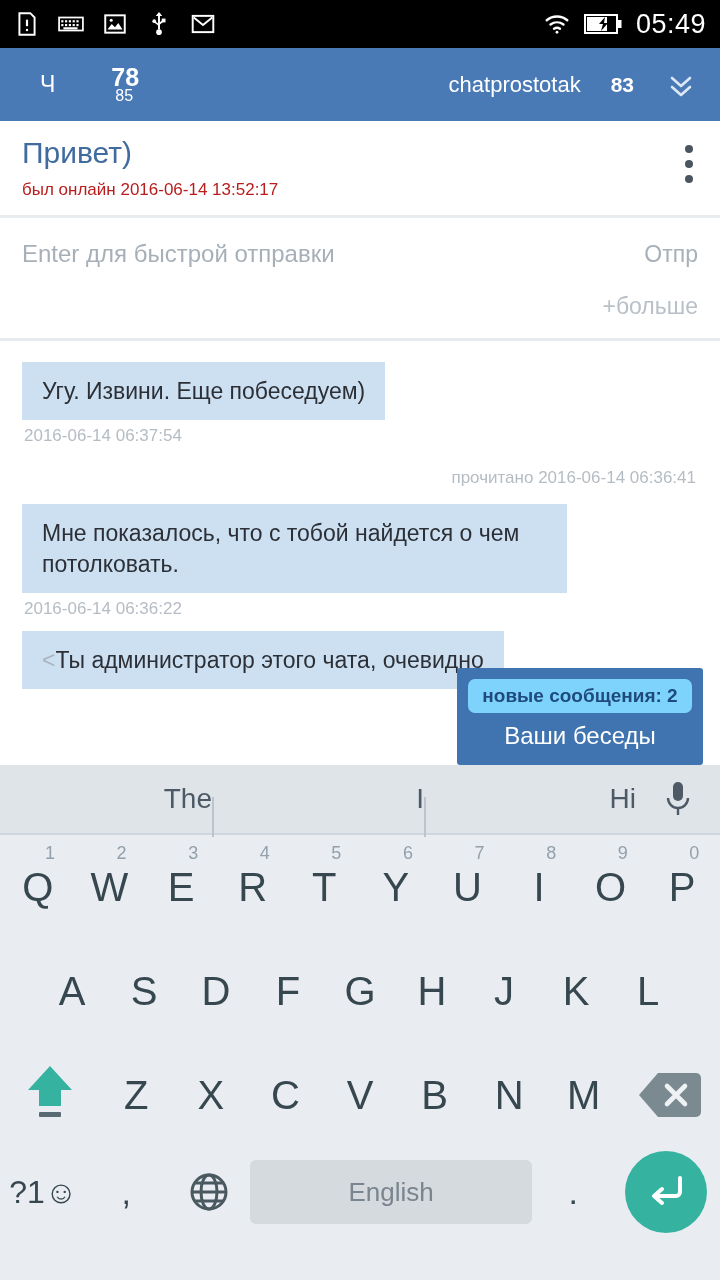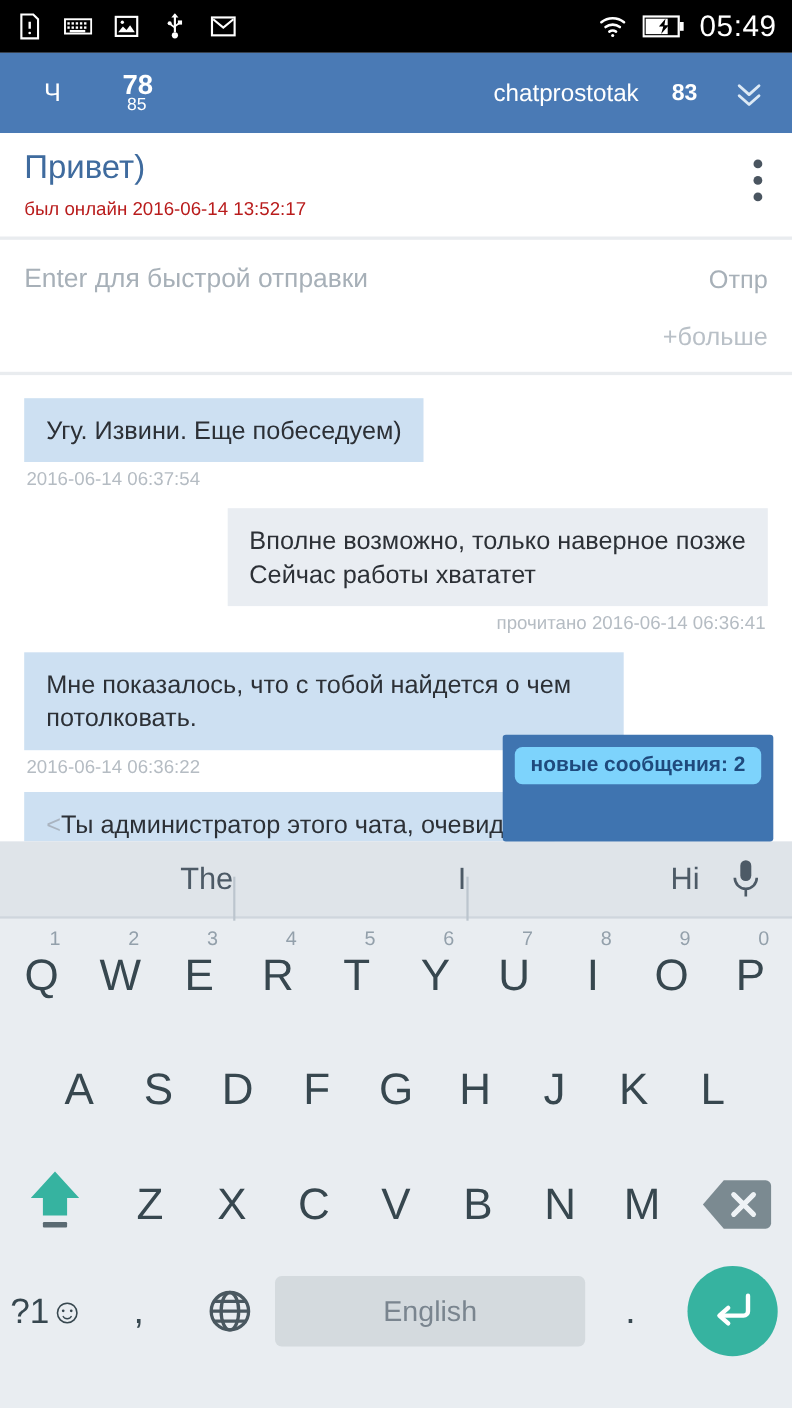--- a/index.html
+++ b/index.html
@@ -314,37 +314,37 @@
   </div>
 
   <div class="messages">
 
     <div class="msg in" style="margin-top:18px">
       <span class="bubble">Угу. Извини. Еще побеседуем)</span>
       <div class="meta">2016-06-14 06:37:54</div>
     </div>
 
     <div class="msg out">
-      <span class="bubble">Вполне возможно, только наверное позже<br>Сейчас работы хвататет</span>
       <div class="meta">прочитано 2016-06-14 06:36:41</div>
     </div>
 
     <div class="msg in">
       <span class="bubble" style="max-width:545px">Мне показалось, что с тобой найдется о чем потолковать.</span>
       <div class="meta">2016-06-14 06:36:22</div>
     </div>
 
     <div class="msg in" style="margin-top:12px">
       <span class="bubble" style="max-width:none;white-space:nowrap"><span class="quote-caret">&lt;</span><span>Ты администратор этого чата, очевидно</span></span>
     </div>
 
   </div>
 
   <div class="overlay-panel">
     <div class="overlay-badge">новые сообщения: 2</div>
+    <div class="overlay-text">Ваши беседы</div>
   </div>
 
   <div class="keyboard">
 
     <div class="suggestbar">
       <div class="suggest">The</div>
       <div class="suggest">I</div>
       <div class="suggest">Hi</div>
       <div class="mic-cell">
         <span class="mic-icon">

